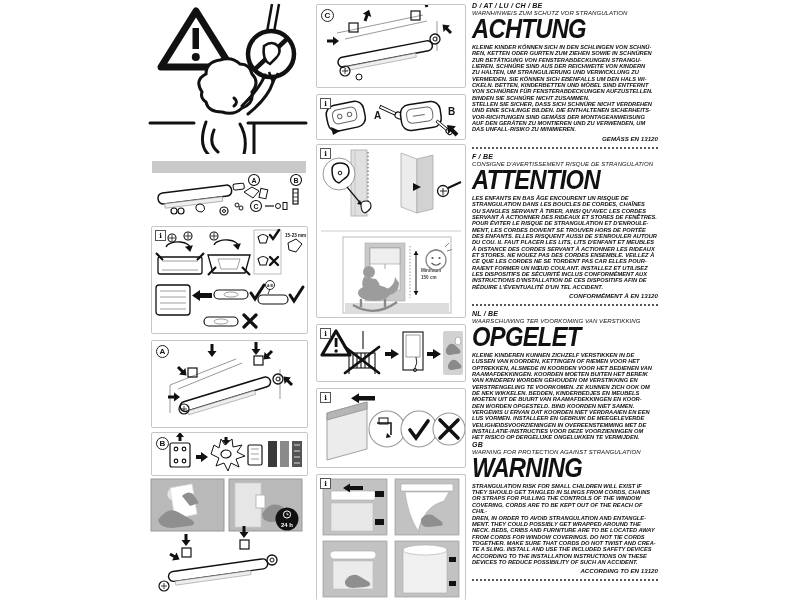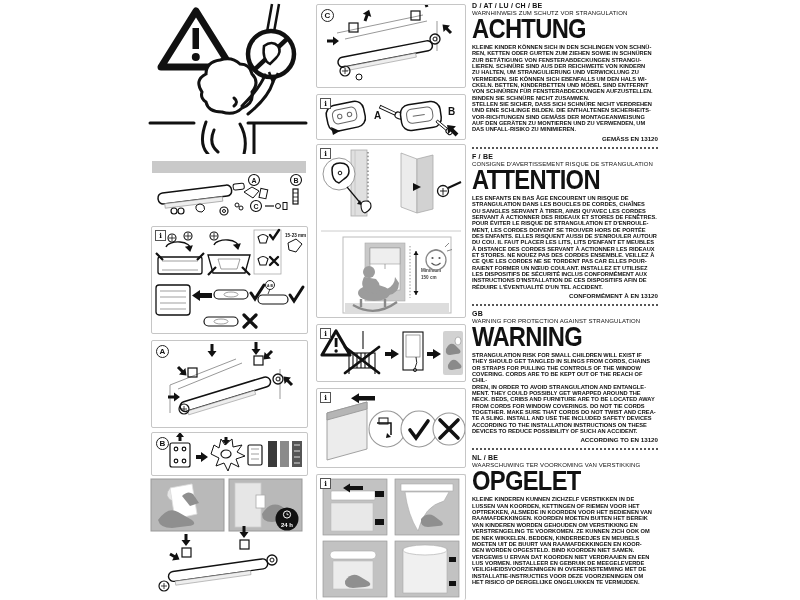--- a/index.html
+++ b/index.html
@@ -5,21 +5,21 @@
   html,body{margin:0;padding:0;background:#fff;}
   #sheet{position:relative;width:800px;height:600px;background:#ffffff;overflow:hidden;
          font-family:"Liberation Sans",sans-serif;color:#111;}
   .abs{position:absolute;}
   .panel{position:absolute;border:1px solid #c6c6c6;background:#fff;border-radius:2px;box-sizing:border-box;}
   .badge{position:absolute;top:3px;left:3px;width:9px;height:9px;border:1px solid #555;background:#fff;
          font:bold 7px "DejaVu Serif",serif;line-height:9px;text-align:center;z-index:3;}
   .cbadge{position:absolute;top:4px;left:4px;width:11px;height:11px;border:1.3px solid #222;border-radius:50%;
          background:#fff;font:bold 8px "Liberation Sans",sans-serif;line-height:11px;text-align:center;z-index:3;}
   
-  #col-text{position:absolute;left:472px;top:2px;width:186px;}
+  #col-text{position:absolute;left:472px;top:2px;width:186px;font-style:italic;}
   .lang{font-size:7px;font-weight:bold;letter-spacing:.2px;}
   .subtitle{font-size:6px;margin-top:1px;letter-spacing:.1px;}
   .title{font-size:27px;font-weight:bold;letter-spacing:-.8px;line-height:25px;margin:1px 0 2px 0;
          transform:scaleX(.88);transform-origin:left center;white-space:nowrap;}
   .btxt{font-size:6.2px;line-height:6.35px;font-weight:bold;white-space:pre-line;width:202px;
         transform:scaleX(.92);transform-origin:left top;}
   .norm{font-size:6.2px;font-weight:bold;text-align:right;margin-top:2px;}
   .sep{border-top:2px dotted #555;margin:5px 0 4px 0;height:0;}
   svg{display:block;}
   svg text{font-family:"Liberation Sans",sans-serif;}
@@ -518,53 +518,53 @@
 CE QUE LES CORDES NE SE TORDENT PAS CAR ELLES POUR-
 RAIENT FORMER UN NŒUD COULANT. INSTALLEZ ET UTILISEZ
 LES DISPOSITIFS DE SÉCURITÉ INCLUS CONFORMÉMENT AUX
 INSTRUCTIONS D'INSTALLATION DE CES DISPOSITIFS AFIN DE
 RÉDUIRE L'ÉVENTUALITÉ D'UN TEL ACCIDENT.</div>
       <div class="norm">CONFORMÉMENT À EN 13120</div>
       <div class="sep"></div>
     </div>
 
     <div>
+      <div class="lang">NL / BE</div>
+      <div class="subtitle">WAARSCHUWING TER VOORKOMING VAN VERSTIKKING</div>
+      <div class="title">OPGELET</div>
+      <div class="btxt">KLEINE KINDEREN KUNNEN ZICHZELF VERSTIKKEN IN DE
+LUSSEN VAN KOORDEN, KETTINGEN OF RIEMEN VOOR HET
+OPTREKKEN, ALSMEDE IN KOORDEN VOOR HET BEDIENEN VAN
+RAAMAFDEKKINGEN. KOORDEN MOETEN BUITEN HET BEREIK
+VAN KINDEREN WORDEN GEHOUDEN OM VERSTIKKING EN
+VERSTRENGELING TE VOORKOMEN. ZE KUNNEN ZICH OOK OM
+DE NEK WIKKELEN. BEDDEN, KINDERBEDJES EN MEUBELS
+MOETEN UIT DE BUURT VAN RAAMAFDEKKINGEN EN KOOR-
+DEN WORDEN OPGESTELD. BIND KOORDEN NIET SAMEN.
+VERGEWIS U ERVAN DAT KOORDEN NIET VERDRAAIEN EN EEN
+LUS VORMEN. INSTALLEER EN GEBRUIK DE MEEGELEVERDE
+VEILIGHEIDSVOORZIENINGEN IN OVEREENSTEMMING MET DE
+INSTALLATIE-INSTRUCTIES VOOR DEZE VOORZIENINGEN OM
+HET RISICO OP DERGELIJKE ONGELUKKEN TE VERMIJDEN.</div>
+    </div>
+
+    <div>
       <div class="lang">GB</div>
       <div class="subtitle">WARNING FOR PROTECTION AGAINST STRANGULATION</div>
       <div class="title">WARNING</div>
       <div class="btxt">STRANGULATION RISK FOR SMALL CHILDREN WILL EXIST IF
 THEY SHOULD GET TANGLED IN SLINGS FROM CORDS, CHAINS
 OR STRAPS FOR PULLING THE CONTROLS OF THE WINDOW
 COVERING. CORDS ARE TO BE KEPT OUT OF THE REACH OF CHIL-
 DREN, IN ORDER TO AVOID STRANGULATION AND ENTANGLE-
 MENT. THEY COULD POSSIBLY GET WRAPPED AROUND THE
 NECK. BEDS, CRIBS AND FURNITURE ARE TO BE LOCATED AWAY
 FROM CORDS FOR WINDOW COVERINGS. DO NOT TIE CORDS
 TOGETHER. MAKE SURE THAT CORDS DO NOT TWIST AND CREA-
 TE A SLING. INSTALL AND USE THE INCLUDED SAFETY DEVICES
 ACCORDING TO THE INSTALLATION INSTRUCTIONS ON THESE
 DEVICES TO REDUCE POSSIBILITY OF SUCH AN ACCIDENT.</div>
       <div class="norm">ACCORDING TO EN 13120</div>
       <div class="sep"></div>
     </div>
 
-    <div>
-      <div class="lang">NL / BE</div>
-      <div class="subtitle">WAARSCHUWING TER VOORKOMING VAN VERSTIKKING</div>
-      <div class="title">OPGELET</div>
-      <div class="btxt">KLEINE KINDEREN KUNNEN ZICHZELF VERSTIKKEN IN DE
-LUSSEN VAN KOORDEN, KETTINGEN OF RIEMEN VOOR HET
-OPTREKKEN, ALSMEDE IN KOORDEN VOOR HET BEDIENEN VAN
-RAAMAFDEKKINGEN. KOORDEN MOETEN BUITEN HET BEREIK
-VAN KINDEREN WORDEN GEHOUDEN OM VERSTIKKING EN
-VERSTRENGELING TE VOORKOMEN. ZE KUNNEN ZICH OOK OM
-DE NEK WIKKELEN. BEDDEN, KINDERBEDJES EN MEUBELS
-MOETEN UIT DE BUURT VAN RAAMAFDEKKINGEN EN KOOR-
-DEN WORDEN OPGESTELD. BIND KOORDEN NIET SAMEN.
-VERGEWIS U ERVAN DAT KOORDEN NIET VERDRAAIEN EN EEN
-LUS VORMEN. INSTALLEER EN GEBRUIK DE MEEGELEVERDE
-VEILIGHEIDSVOORZIENINGEN IN OVEREENSTEMMING MET DE
-INSTALLATIE-INSTRUCTIES VOOR DEZE VOORZIENINGEN OM
-HET RISICO OP DERGELIJKE ONGELUKKEN TE VERMIJDEN.</div>
-    </div>
-
   </div>
 </div>
 
 </body></html>

